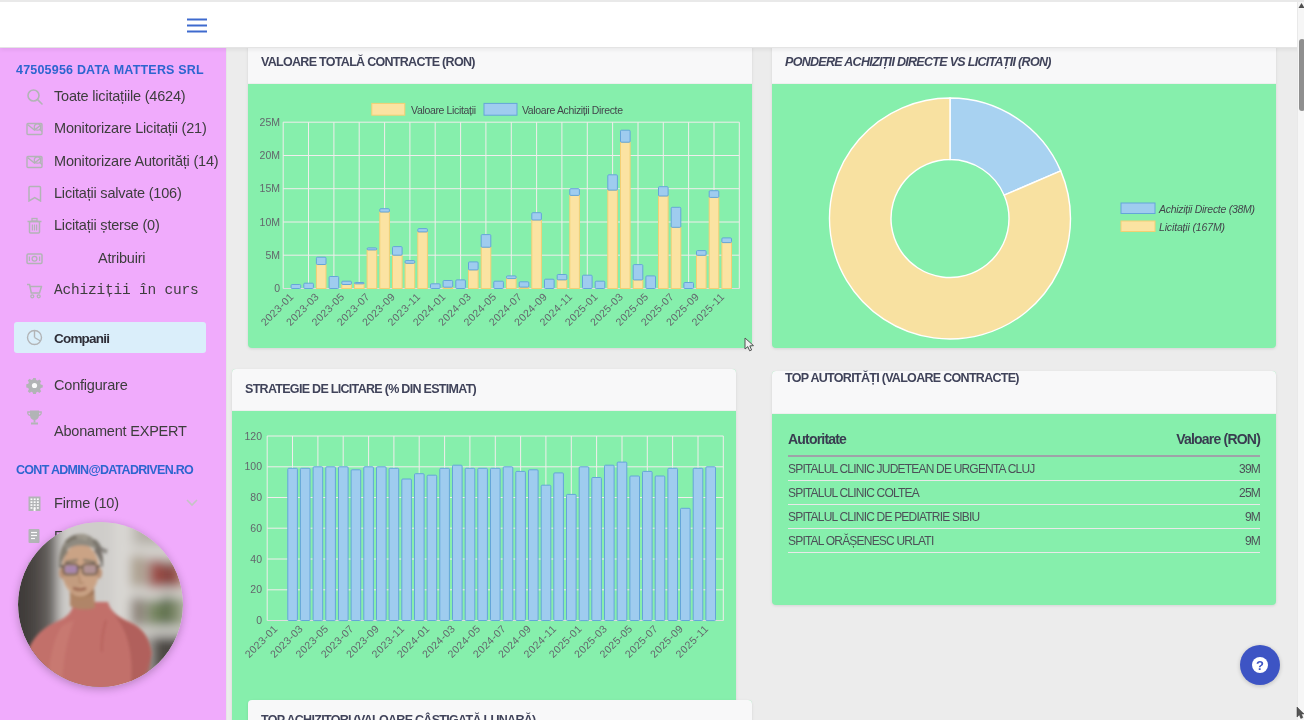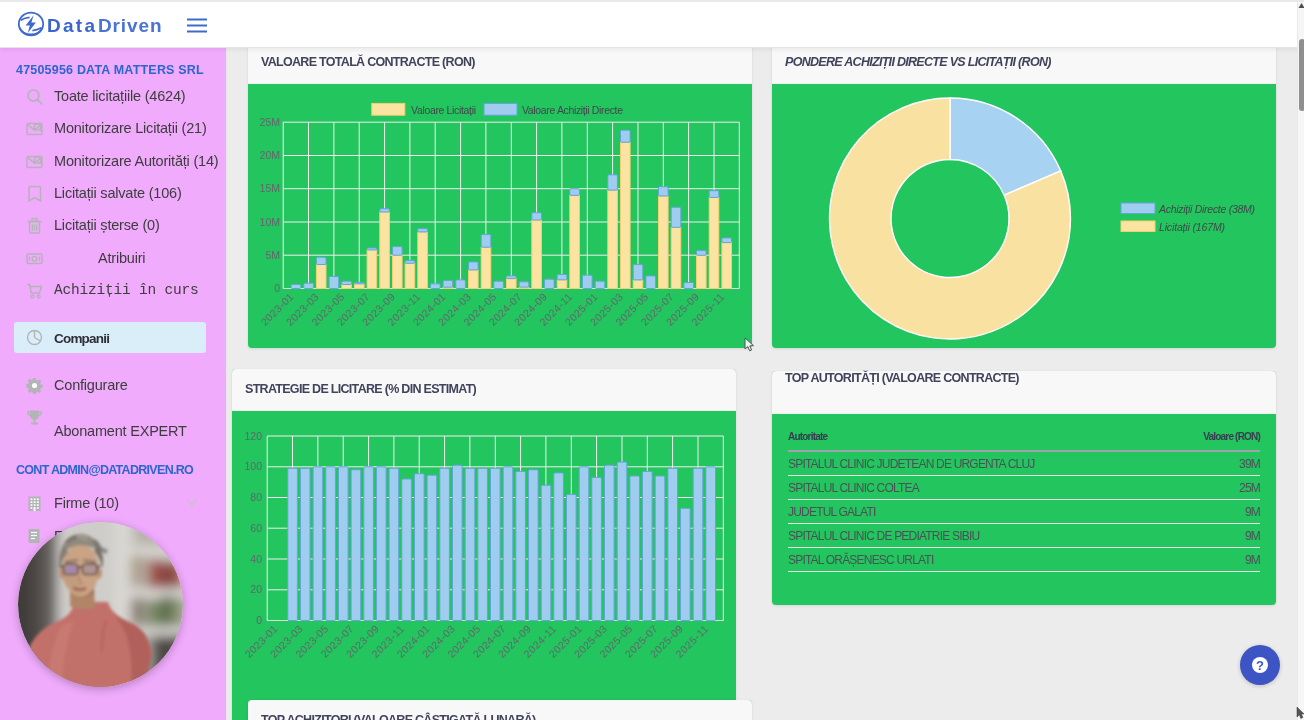--- a/index.html
+++ b/index.html
@@ -1,25 +1,25 @@
 <!DOCTYPE html>
 <html><head><meta charset="utf-8">
 <style>
 * { margin:0; padding:0; box-sizing:border-box; }
 html,body { width:1304px; height:720px; overflow:hidden; font-family:"Liberation Sans",sans-serif; background:#ececec; }
 #navbar { position:absolute; left:0; top:0; width:1304px; height:48px; background:#fff; border-bottom:1px solid #e4e4e4; box-shadow:0 2px 4px rgba(0,0,0,0.06); z-index:30; }
 #sidebar { position:absolute; left:0; top:48px; width:227px; height:672px; background:#f0abfc; border-right:1px solid #e6e6e6; z-index:10; }
 .sitem { position:absolute; left:54px; font-size:14.5px; color:#3d3d3d; letter-spacing:-0.2px; white-space:nowrap; }
 .shead { position:absolute; left:16px; font-size:12.5px; font-weight:bold; color:#2d65cf; letter-spacing:0.2px; white-space:nowrap; }
-.card { position:absolute; background:#22c55e; border-radius:4px; box-shadow:0 1px 3px rgba(0,0,0,0.1); z-index:5; }
+.card { position:absolute; background:#86efac; border-radius:4px; box-shadow:0 1px 3px rgba(0,0,0,0.1); z-index:5; }
 .chead { position:absolute; left:0; top:0; width:100%; height:42px; background:#f8f8f9; border-bottom:1px solid #efefef; border-radius:4px 4px 0 0; }
 .ctitle { position:absolute; left:13px; top:13px; font-size:12.5px; font-weight:bold; color:#40435a; letter-spacing:-0.7px; white-space:nowrap; }
 .cbody { position:absolute; left:0; top:42px; }
 table.tt { border-collapse:collapse; width:472px; font-size:12px; color:#4d5058; letter-spacing:-0.8px; }
-table.tt th { text-align:left; font-size:10px; color:#393c50; border-bottom:2px solid #9fa2a8; padding:5px 0 8px 0; }
+table.tt th { text-align:left; font-size:14px; color:#393c50; border-bottom:2px solid #9fa2a8; padding:5px 0 8px 0; }
 table.tt th.r, table.tt td.r { text-align:right; }
 table.tt td { border-bottom:1px solid #e9e9e9; padding:4.5px 0; }
 </style></head>
 <body>
 
 <div class="card" style="left:248px; top:42px; width:504px; height:306px;">
   <div class="chead"></div>
     <div class="ctitle">VALOARE TOTALĂ CONTRACTE (RON)</div>
   <div class="cbody"><svg width="504" height="264" viewBox="0 0 504 264" font-family="Liberation Sans, sans-serif">
         <line x1="35.2" y1="204.5" x2="491.32" y2="204.5" stroke="#dedede" stroke-width="1"></line>
@@ -254,24 +254,20 @@
           </tr>
       <tr>
             <td>SPITALUL CLINIC JUDETEAN DE URGENTA CLUJ</td>
             <td class="r">39M</td>
           </tr>
       <tr>
             <td>SPITALUL CLINIC COLTEA</td>
             <td class="r">25M</td>
           </tr>
       <tr>
-            <td>JUDETUL GALATI</td>
-            <td class="r">9M</td>
-          </tr>
-      <tr>
             <td>SPITALUL CLINIC DE PEDIATRIE SIBIU</td>
             <td class="r">9M</td>
           </tr>
       <tr>
             <td>SPITAL ORĂȘENESC URLATI</td>
             <td class="r">9M</td>
           </tr>
     </tbody>
       </table>
   </div>
@@ -387,30 +383,20 @@
         <line x1="5" y1="7.5" x2="11" y2="7.5"></line>
         <line x1="5" y1="10.5" x2="9" y2="10.5"></line>
       </g>
     </svg>
     <div class="sitem" style="top:513px;">Rapoarte</div>
 </div>
 
 <div style="position:absolute; left:0; top:0; width:1304px; height:2px; background:#e9e9e9; z-index:60;"></div>
 
 <div id="navbar">
-  <div style="position:absolute; left:17px; top:11px;"><svg width="170" height="32" viewBox="0 0 170 32" font-family="Liberation Sans, sans-serif">
-<g fill="none" stroke="#3e6ace" stroke-width="1.8">
-<ellipse cx="14" cy="13" rx="12.2" ry="11.3"></ellipse>
-<path d="M2.6 16.5 a12.2 10.9 0 0 0 22.8 0"></path>
-<path d="M3.6 9.2 Q8 6.8 12.6 6.4 M15.4 19.6 Q20 19.2 24.4 16.8"></path>
-</g>
-<path fill="#3e6ace" d="M16.6 4.2 L8.6 14.6 L12.8 14.6 L10.8 22 L18.9 11.6 L14.4 11.6 Z"></path>
-<text x="30" y="20.5" font-size="19" font-weight="bold" fill="#3b66cf" textLength="48.5" letter-spacing="0.5">Data</text>
-<text x="81" y="20.5" font-size="19" font-weight="bold" fill="#4a73d4" textLength="64" letter-spacing="0.5">Driven</text>
-</svg></div>
   <svg style="position:absolute; left:186px; top:18px;" width="22" height="15" viewBox="0 0 22 15">
     <g stroke="#3e6ace" stroke-width="2">
     <line x1="1" y1="1.5" x2="21" y2="1.5"></line>
         <line x1="1" y1="7.5" x2="21" y2="7.5"></line>
         <line x1="1" y1="13.5" x2="21" y2="13.5"></line>
       </g>
   </svg>
 </div>
 
 <div style="position:absolute; left:18px; top:522px; width:165px; height:165px; border-radius:50%; overflow:hidden; z-index:20; box-shadow:0 2px 8px rgba(0,0,0,0.25);"><svg width="165" height="165" viewBox="0 0 165 165">

